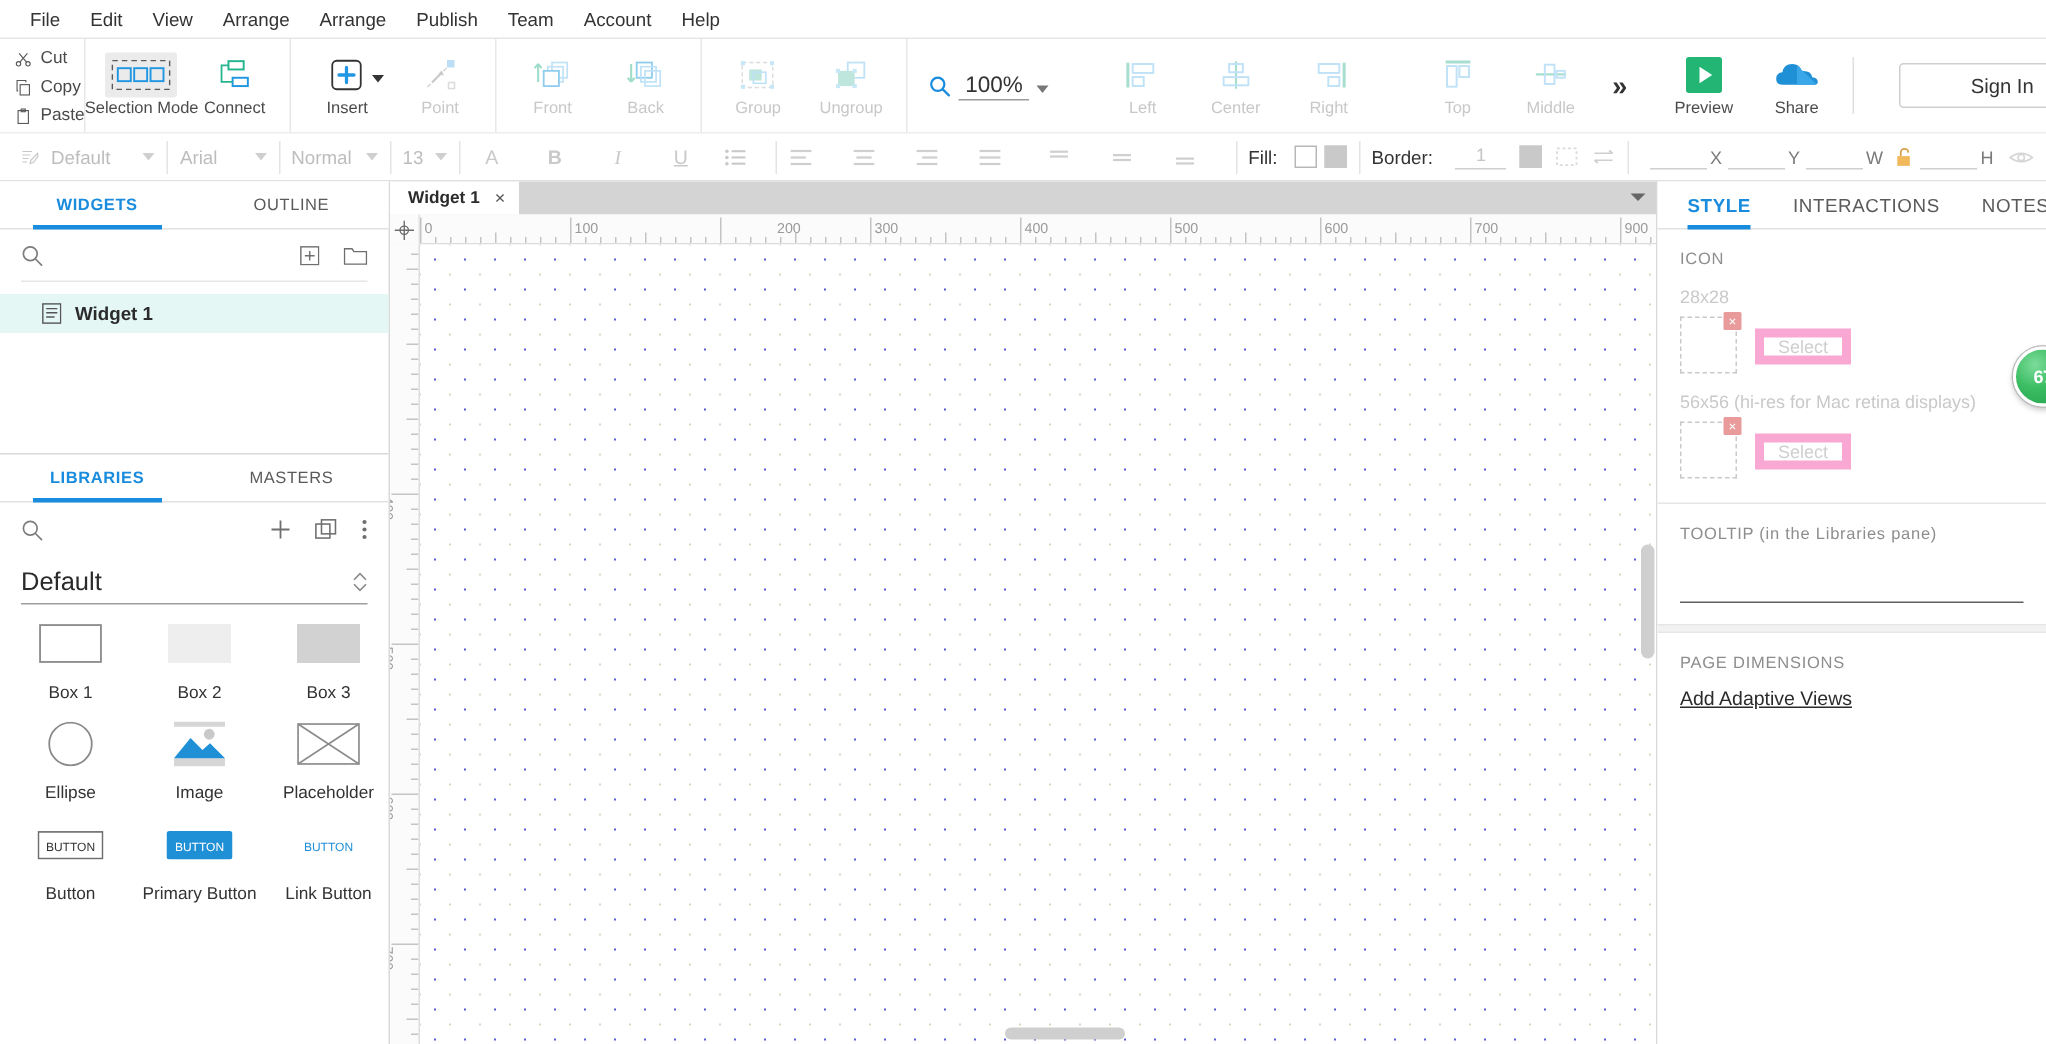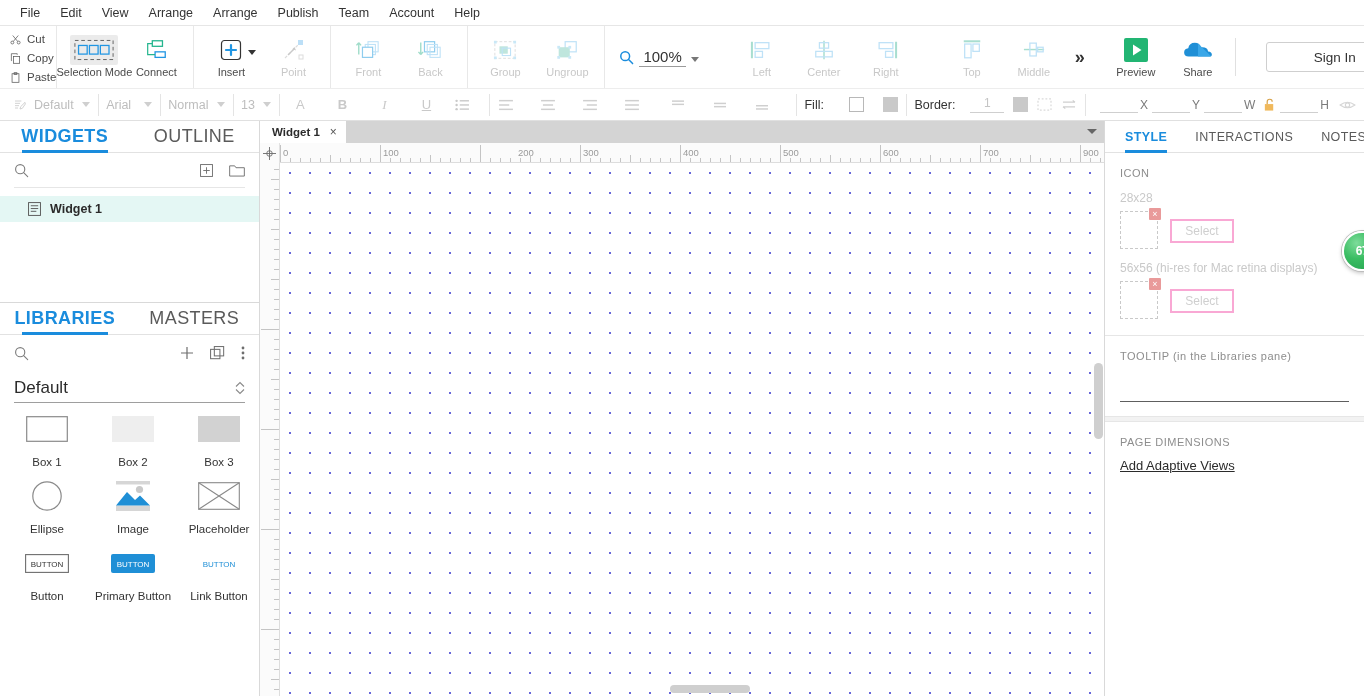--- a/index.html
+++ b/index.html
@@ -114,21 +114,21 @@
   .leftpanel {
     position:absolute; left:0; top:121px; width:260px; height:575px;
     background:#ffffff; border-right:1px solid #d9d9d9;
   }
   .tabrow {
     height: 32px; display:flex; align-items:stretch;
     border-bottom:1px solid #e2e2e2; background:#fff;
   }
   .tab {
     flex:1; display:flex; align-items:center; justify-content:center;
-    font-size: 18px; color:#5a5a5a; letter-spacing:.4px; position:relative;
+    font-size: 11px; color:#5a5a5a; letter-spacing:.4px; position:relative;
   }
   .tab.active { color:#1a8cdd; font-weight:bold; }
   .tab.active:after {
     content:""; position:absolute; left: 22px; right: 22px; bottom:-1px; height:3px;
     background:#1a8cdd;
   }
   .searchrow {
     height: 34px; display:flex; align-items:center; padding: 0 14px;
     justify-content:space-between;
   }
@@ -242,21 +242,21 @@
   .iconrow { display:flex; align-items:flex-start; gap:12px; padding: 6px 0 0 15px; }
   .dropbox {
     width:38px;height:38px;border:1.5px dashed #c9c9c9; position:relative; background:#fff;
   }
   .dropbox .del {
     position:absolute; right:-4px; top:-4px; width:12px;height:12px; background:#e99a9a;
     color:#fff; font-size:9px; display:flex;align-items:center;justify-content:center;
     border-radius:1px;
   }
   .selbtn {
-    width:64px;height:24px;border:2px solid #f9a8d4; background:#fff;
+    width:64px;height:24px;border:6px solid #f9a8d4; background:#fff;
     display:flex;align-items:center;justify-content:center;
     font-size:12px;color:#cfcfcf; margin-top:8px;
   }
   .rsplit { height:1px; background:#e6e6e6; margin: 16px 0 0 0;}
   .rsplit-thick { height:6px; background:#f2f2f2; border-top:1px solid #e6e6e6;
                   border-bottom:1px solid #e6e6e6; }
   .tooltipline { margin: 18px 15px 0 15px; height:22px; border-bottom:1px solid #5e5e5e; }
   .adaptlink { font-size:13px; color:#2b2b2b; text-decoration:underline; padding: 10px 0 0 15px; }
 
   .greenbadge {
@@ -653,21 +653,21 @@
       <span class="fico">
         <svg width="16" height="12" viewBox="0 0 17 13">
             <g fill="#cfcfcf">
         <rect x="2" y="6.5" width="13" height="1.6"></rect>
               <rect x="2" y="10" width="13" height="1.6"></rect>
             </g>
           </svg>
         </span>
     </div>
     <div class="fsep" style="margin-left:8px"></div>
-    <div class="fcell" style="gap:19px">
+    <div class="fcell" style="gap:5px">
       <span class="flabel">Fill:</span>
       <span class="swatch-w"></span>
       <span class="swatch-g"></span>
     </div>
     <div class="fsep"></div>
     <div class="fcell" style="gap:9px">
       <span class="flabel">Border:</span>
       <span class="numline">1</span>
       <span class="swatch-g"></span>
       <span>

